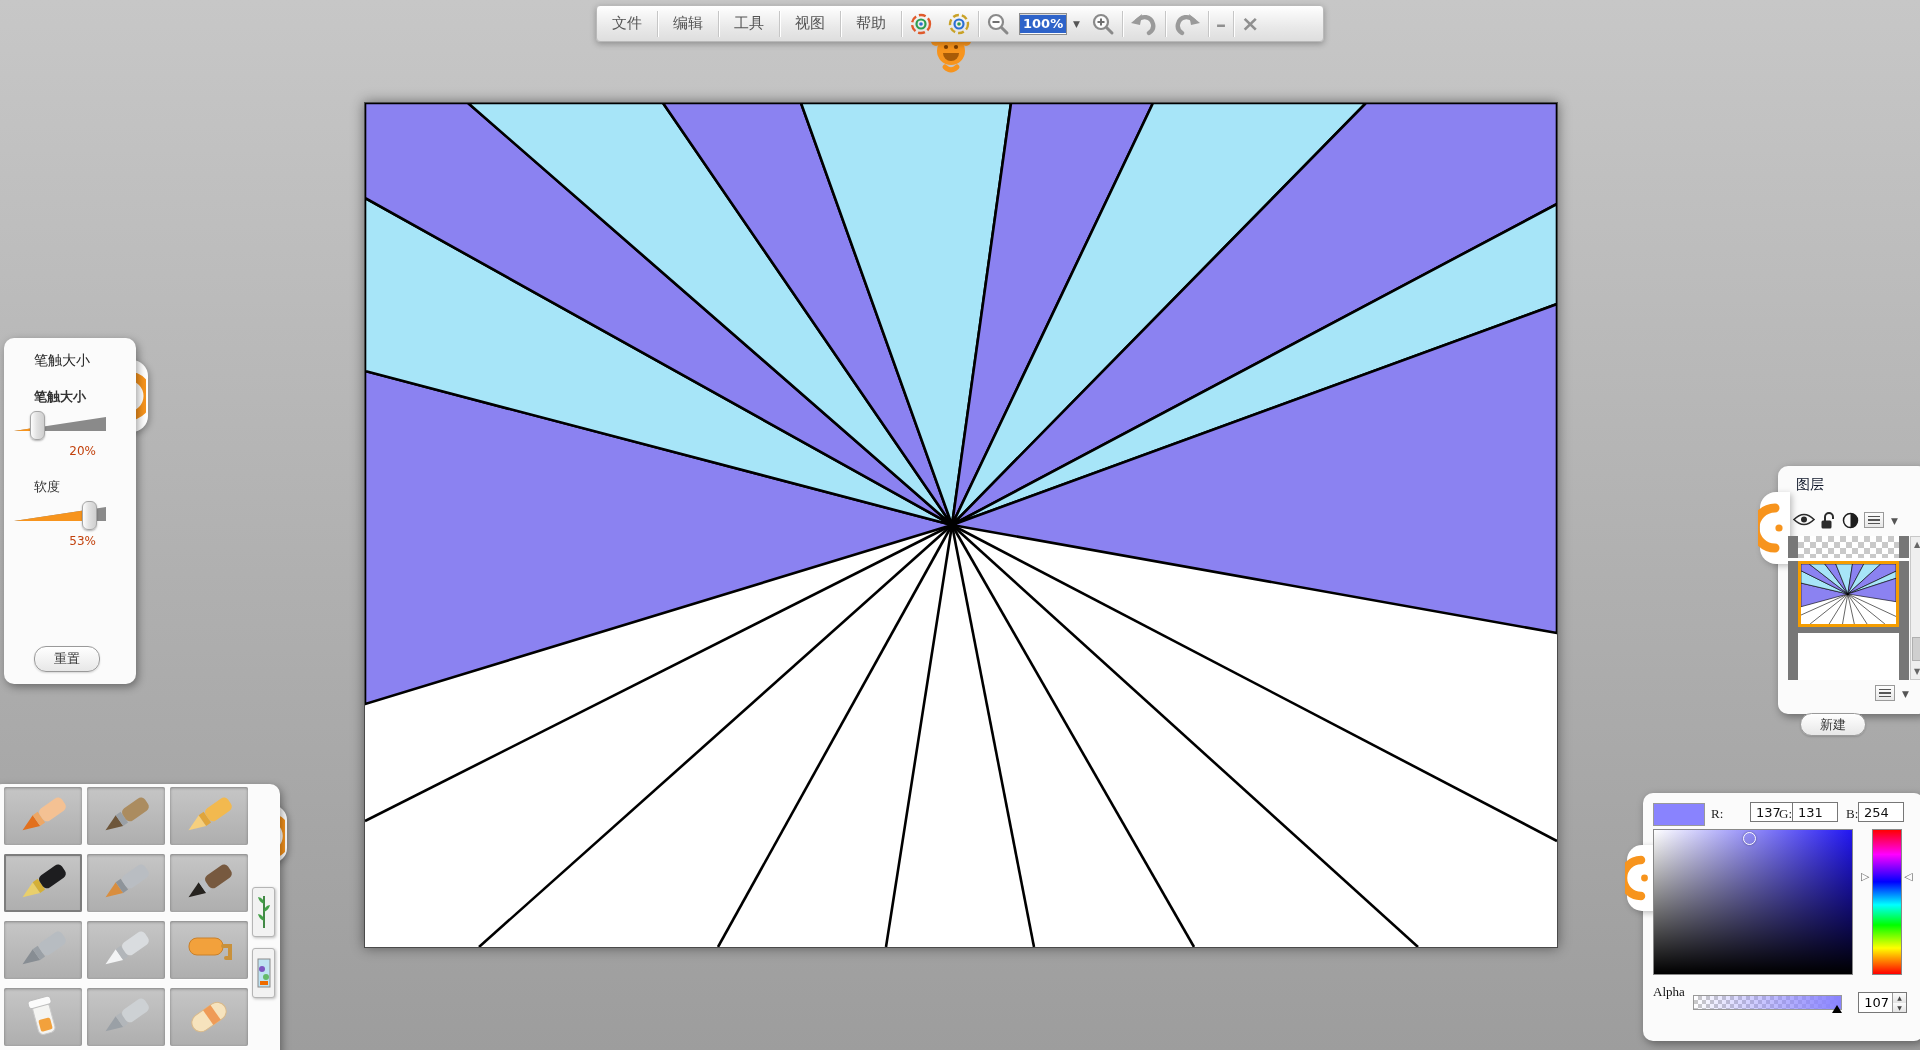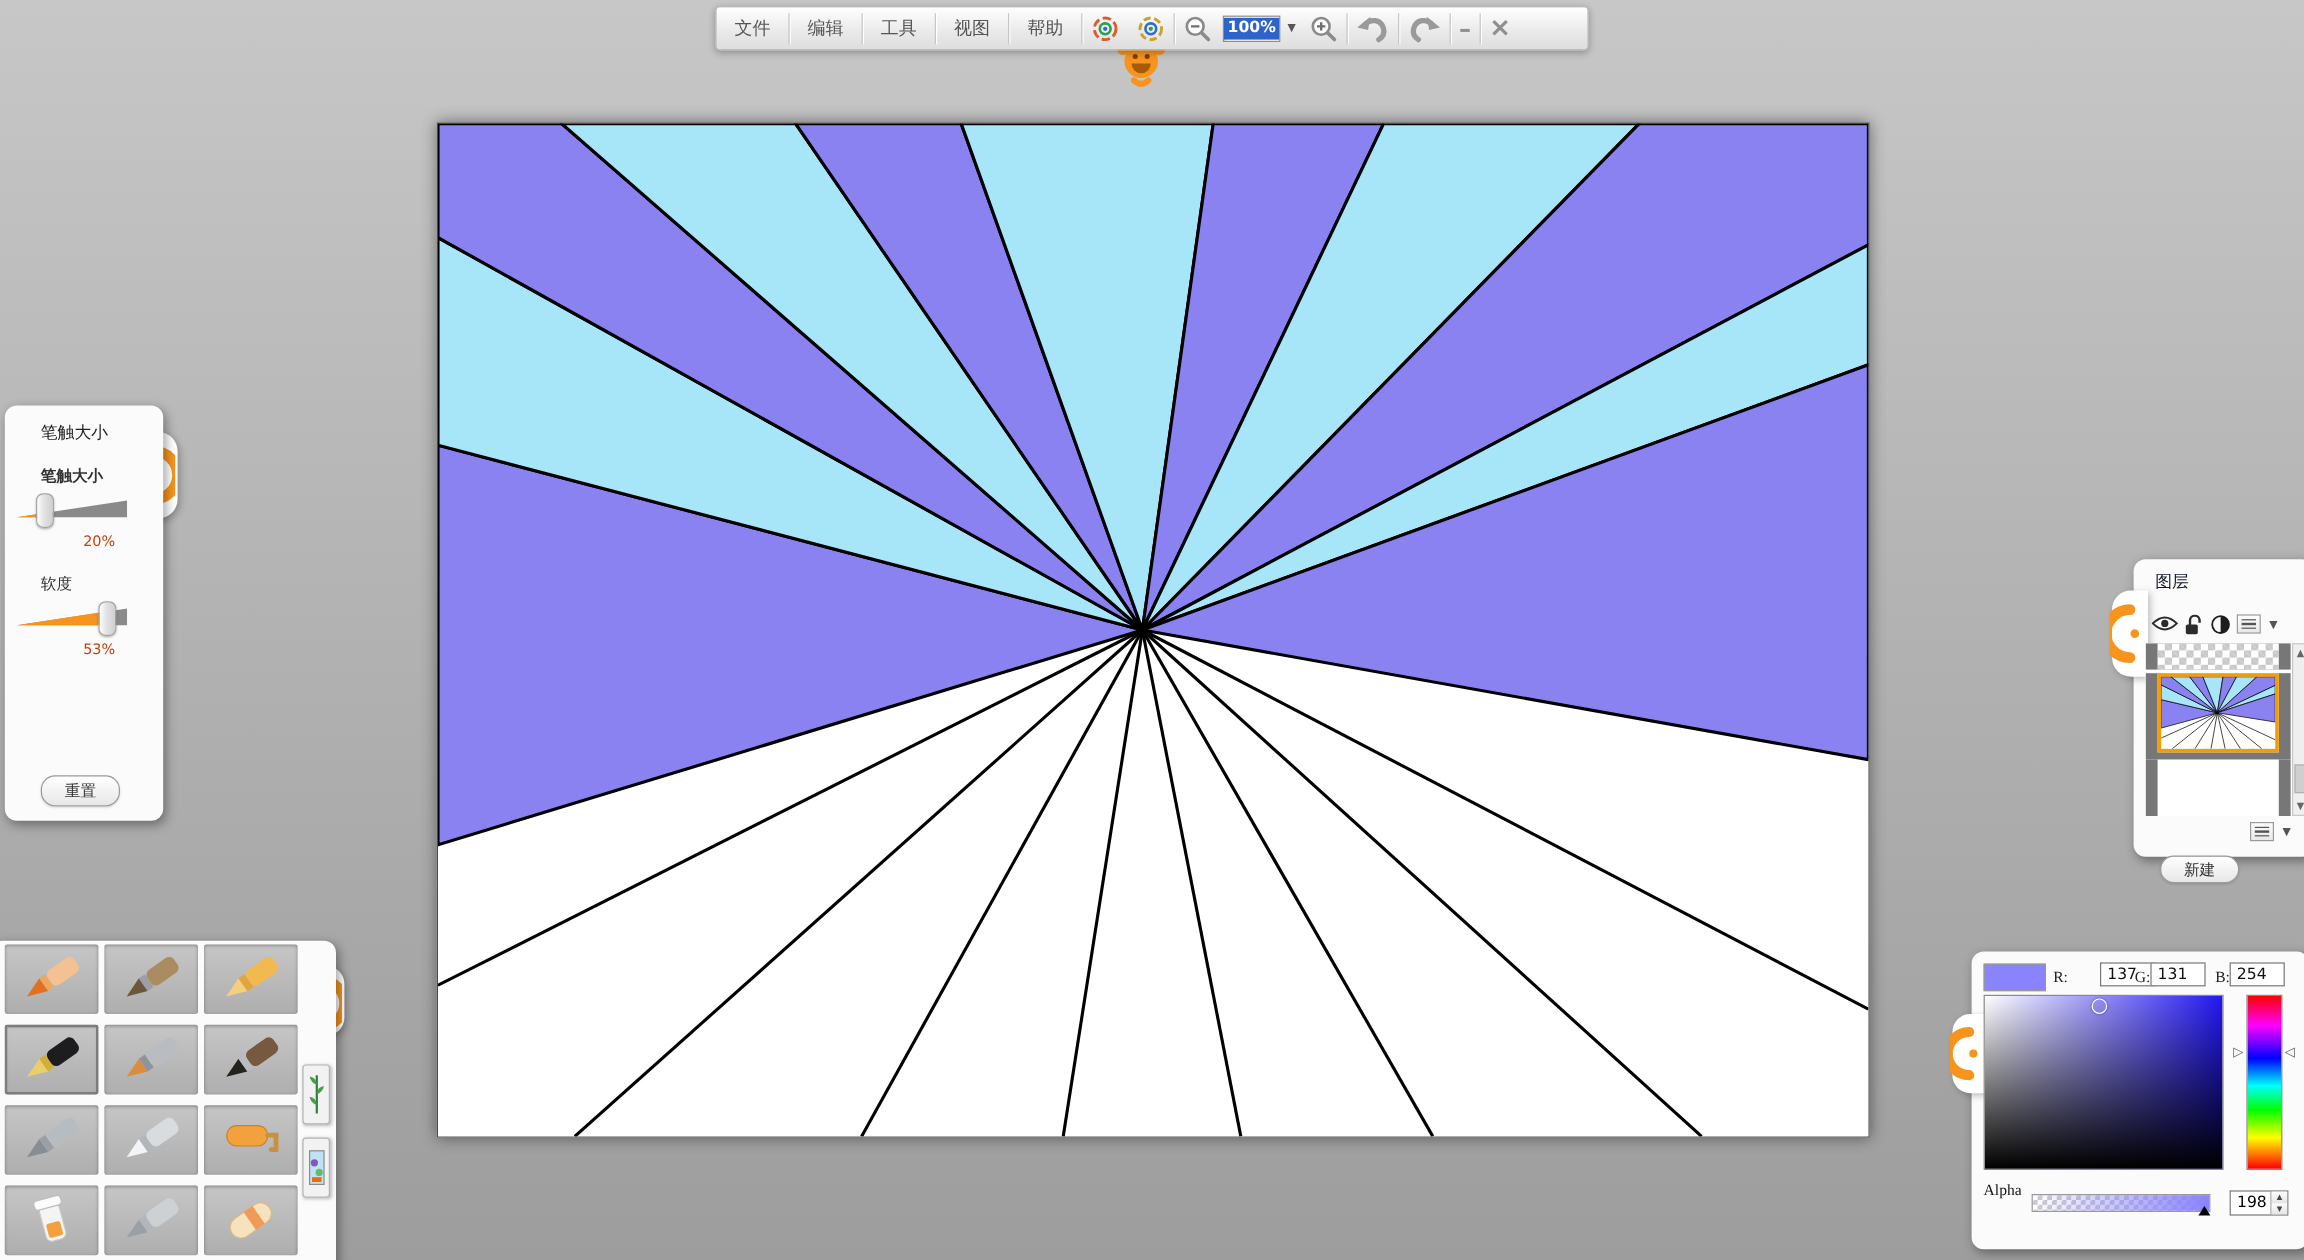--- a/index.html
+++ b/index.html
@@ -493,19 +493,19 @@
   <div id="hue-bar"></div>
   <span class="hue-marker" id="hue-mark-l" style="left: 218px; top: 78.18px;">▷</span>
   <span class="hue-marker" id="hue-mark-r" style="left: 261px; top: 78.18px;">◁</span>
 
   <div id="alpha-label">Alpha</div>
   <div id="alpha-slider" class="checker small">
     <div id="alpha-fill" style="background: linear-gradient(to right, rgba(137, 131, 254, 0), rgb(137, 131, 254));"></div>
   </div>
   <div id="alpha-marker"></div>
   <div id="alpha-spin">
-    <span class="val">198</span>
+    <span class="val">107</span>
     <span class="arrows">
         <span>▲</span>
         <span>▼</span>
       </span>
   </div>
 </div>
 
 </body></html>

